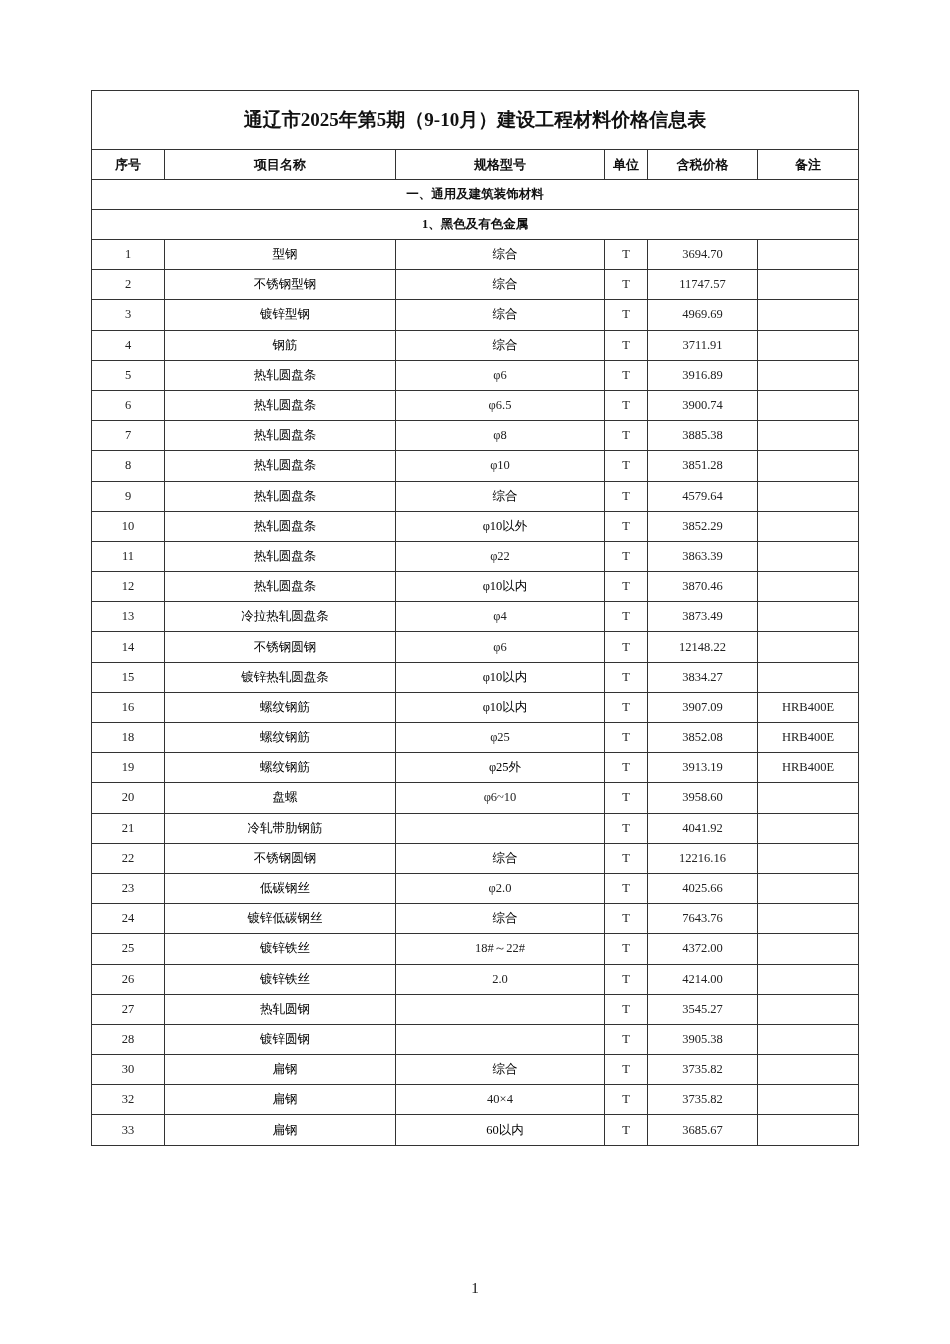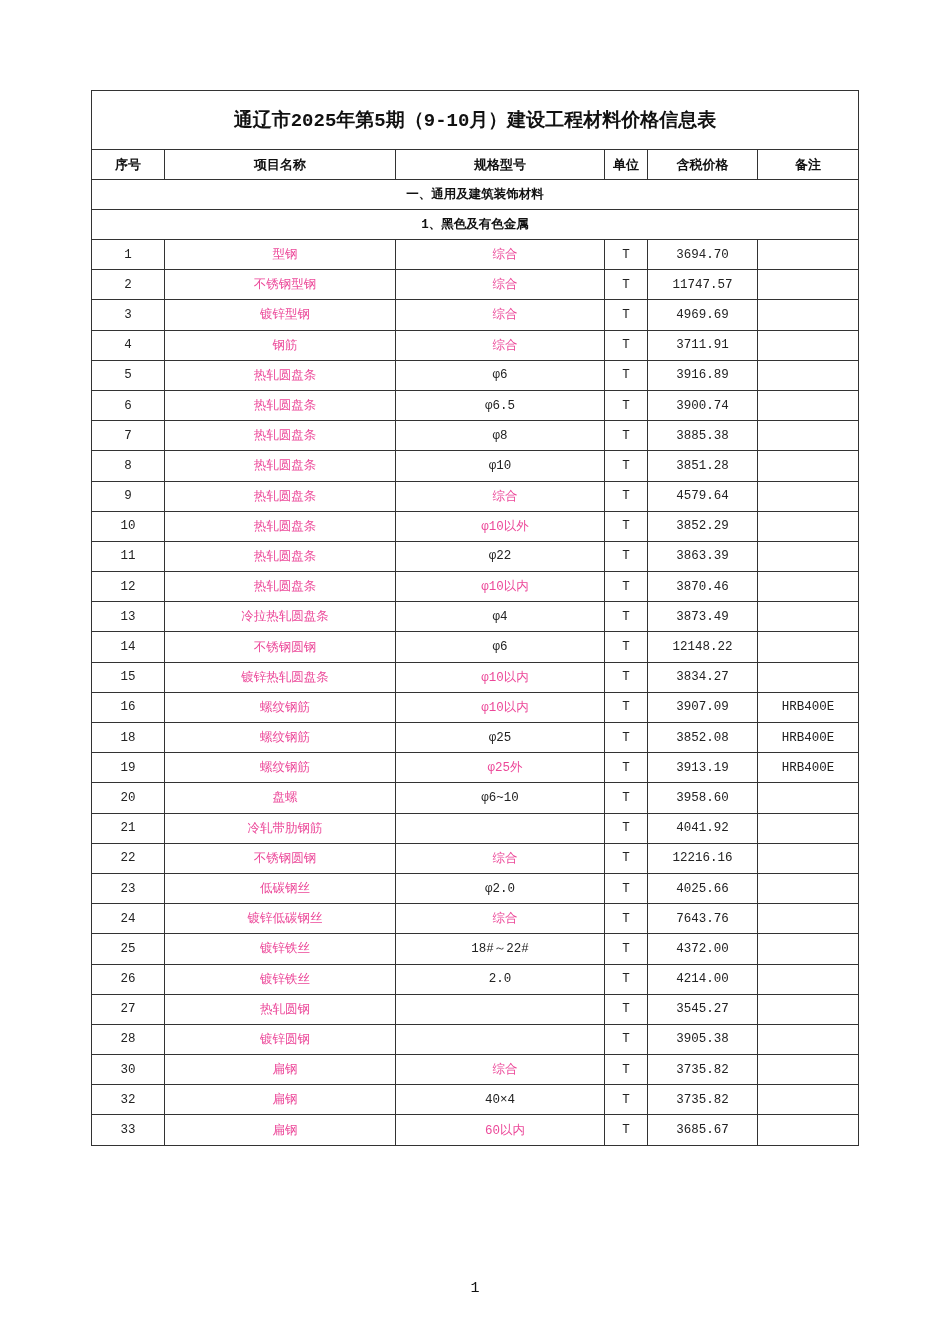--- a/index.html
+++ b/index.html
@@ -1,31 +1,31 @@
 <!DOCTYPE html>
 <html><head>
 <meta charset="utf-8">
 <style>
   html, body { margin: 0; padding: 0; background: #ffffff; }
   body { width: 950px; height: 1344px; position: relative; font-family: "Liberation Serif", "DejaVu Serif", serif; color: #111; }
-  .page { position: absolute; left: 0; top: 0; width: 950px; height: 1344px; background: #fff; font-family: Liberation Mono, monospace; }
+  .page { position: absolute; left: 0; top: 0; width: 950px; height: 1344px; background: #fff; }
   table.sheet {
     position: absolute; left: 91px; top: 90px; width: 767px;
     border-collapse: collapse; table-layout: fixed;
     border: 1.5px solid #222;
   }
   table.sheet td, table.sheet th {
     border: 1px solid #333; text-align: center; vertical-align: middle;
     padding: 0; overflow: hidden; white-space: nowrap;
   }
   .title-row td { height: 58px; font-size: 19px; font-weight: bold; letter-spacing: 0; }
   .head-row th { height: 29px; font-size: 13px; font-weight: bold; }
   .section-row td { height: 29px; font-size: 12.5px; font-weight: bold; }
   .data-row td { height: 29.2px; font-size: 12.5px; color: #222; }
-  .data-row td.name, .data-row td.spec-cn { color: #ec4899; padding-left: 10px; }
+  .data-row td.name, .data-row td.spec-cn { color: #000000; padding-left: 10px; }
   .page-number { position: absolute; left: 0; width: 950px; top: 1280px; text-align: center; font-size: 15px; }
 </style>
 </head>
 <body>
 
 <div class="page">
   <table class="sheet">
     <colgroup>
       <col style="width:73px">
       <col style="width:231px">

